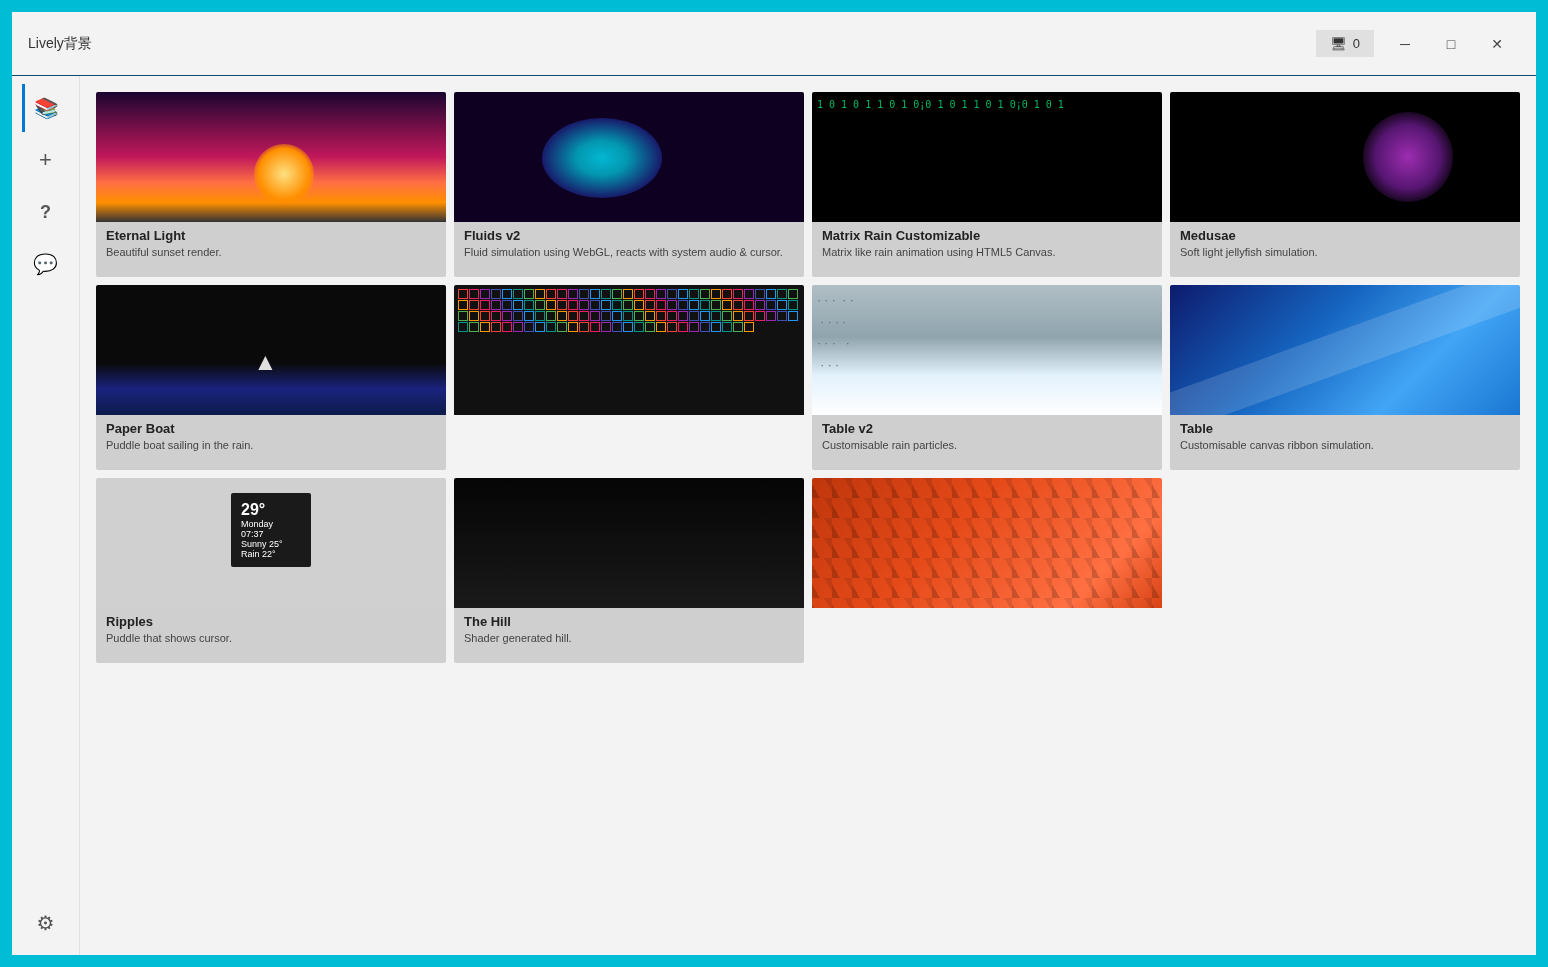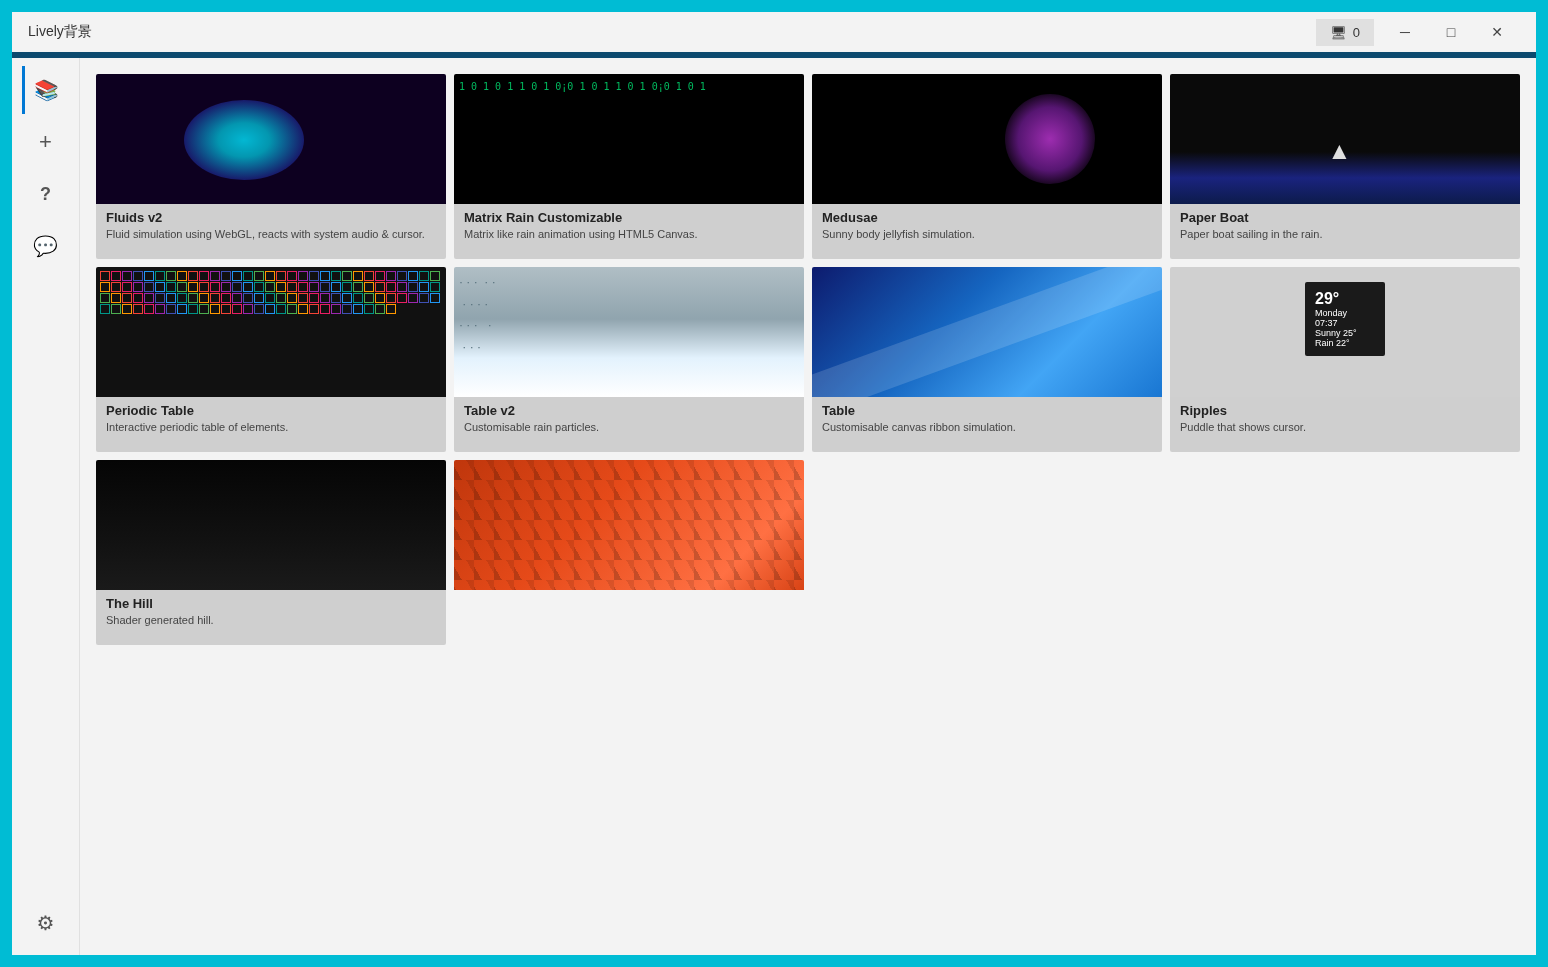--- a/index.html
+++ b/index.html
@@ -14,23 +14,23 @@
       position: absolute;
       top: 12px; left: 12px; right: 12px; bottom: 12px;
       background: #f3f3f3;
       display: flex;
       flex-direction: column;
     }
     
     .titlebar {
       display: flex;
       align-items: center;
-      height: 46px;
+      height: 64px;
       background: #f3f3f3;
-      border-bottom: 6px solid #0c4a6e;
+      border-bottom: 1px solid #0c4a6e;
       padding: 0 16px;
       flex-shrink: 0;
     }
     .titlebar-title {
       font-size: 14px;
       color: #333;
       flex: 1;
     }
     .titlebar-controls {
       display: flex;
@@ -338,20 +338,27 @@
       </div>
       <div class="sidebar-spacer"></div>
       <div class="sidebar-item">
         <span>⚙</span>
       </div>
     </div>
 
     <div class="content">
       <div class="wallpaper-grid">
 
+        <div class="wallpaper-card">
+          <div class="card-thumb thumb-eternal"></div>
+          <div class="card-info">
+            <div class="card-title">Eternal Light</div>
+            <div class="card-desc">Beautiful sunset render.</div>
+          </div>
+        </div>
 
         <div class="wallpaper-card">
           <div class="card-thumb thumb-fluids"></div>
           <div class="card-info">
             <div class="card-title">Fluids v2</div>
             <div class="card-desc">Fluid simulation using WebGL, reacts with system audio &amp; cursor.</div>
           </div>
         </div>
 
         <div class="wallpaper-card">
@@ -359,29 +366,29 @@
           <div class="card-info">
             <div class="card-title">Matrix Rain Customizable</div>
             <div class="card-desc">Matrix like rain animation using HTML5 Canvas.</div>
           </div>
         </div>
 
         <div class="wallpaper-card">
           <div class="card-thumb thumb-medusae"></div>
           <div class="card-info">
             <div class="card-title">Medusae</div>
-            <div class="card-desc">Sunny body jellyfish simulation.</div>
+            <div class="card-desc">Soft light jellyfish simulation.</div>
           </div>
         </div>
 
         <div class="wallpaper-card">
           <div class="card-thumb thumb-paperboat"></div>
           <div class="card-info">
             <div class="card-title">Paper Boat</div>
-            <div class="card-desc">Paper boat sailing in the rain.</div>
+            <div class="card-desc">Puddle boat sailing in the rain.</div>
           </div>
         </div>
 
 
         <div class="wallpaper-card">
           <div class="card-thumb thumb-periodic">
 
           <div class="periodic-cell" style="border-color: rgb(244, 67, 54);"></div>
               <div class="periodic-cell" style="border-color: rgb(233, 30, 99);"></div>
               <div class="periodic-cell" style="border-color: rgb(156, 39, 176);"></div>
@@ -496,24 +503,20 @@
               <div class="periodic-cell" style="border-color: rgb(255, 152, 0);"></div>
               <div class="periodic-cell" style="border-color: rgb(244, 67, 54);"></div>
               <div class="periodic-cell" style="border-color: rgb(233, 30, 99);"></div>
               <div class="periodic-cell" style="border-color: rgb(156, 39, 176);"></div>
               <div class="periodic-cell" style="border-color: rgb(63, 81, 181);"></div>
               <div class="periodic-cell" style="border-color: rgb(33, 150, 243);"></div>
               <div class="periodic-cell" style="border-color: rgb(0, 150, 136);"></div>
               <div class="periodic-cell" style="border-color: rgb(76, 175, 80);"></div>
               <div class="periodic-cell" style="border-color: rgb(255, 152, 0);"></div>
             </div>
-          <div class="card-info">
-            <div class="card-title">Periodic Table</div>
-            <div class="card-desc">Interactive periodic table of elements.</div>
-          </div>
         </div>
 
         <div class="wallpaper-card">
           <div class="card-thumb thumb-rain"></div>
           <div class="card-info">
             <div class="card-title">Table v2</div>
             <div class="card-desc">Customisable rain particles.</div>
           </div>
         </div>
 

